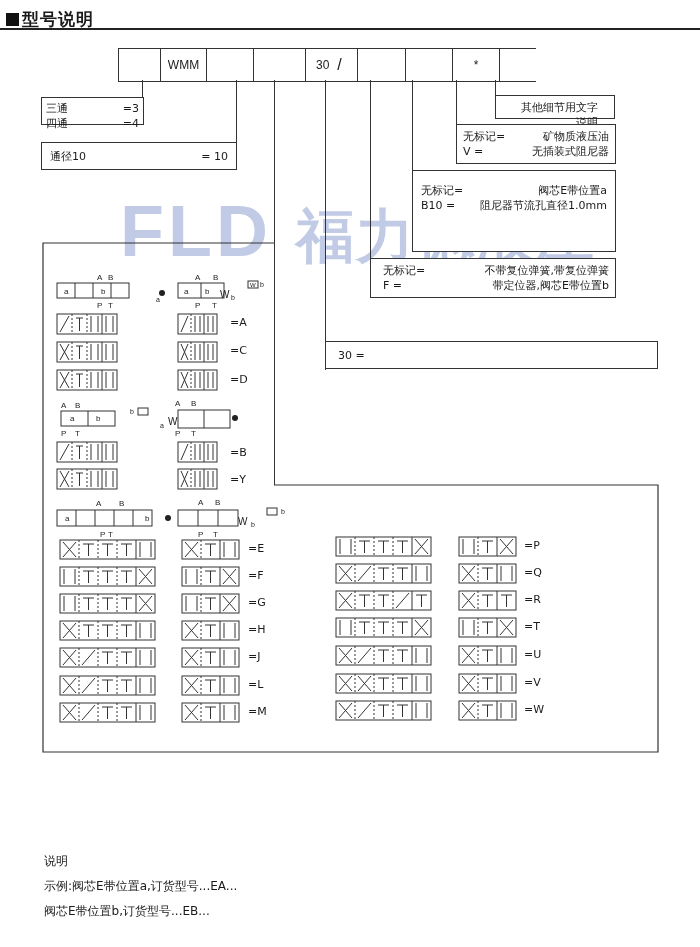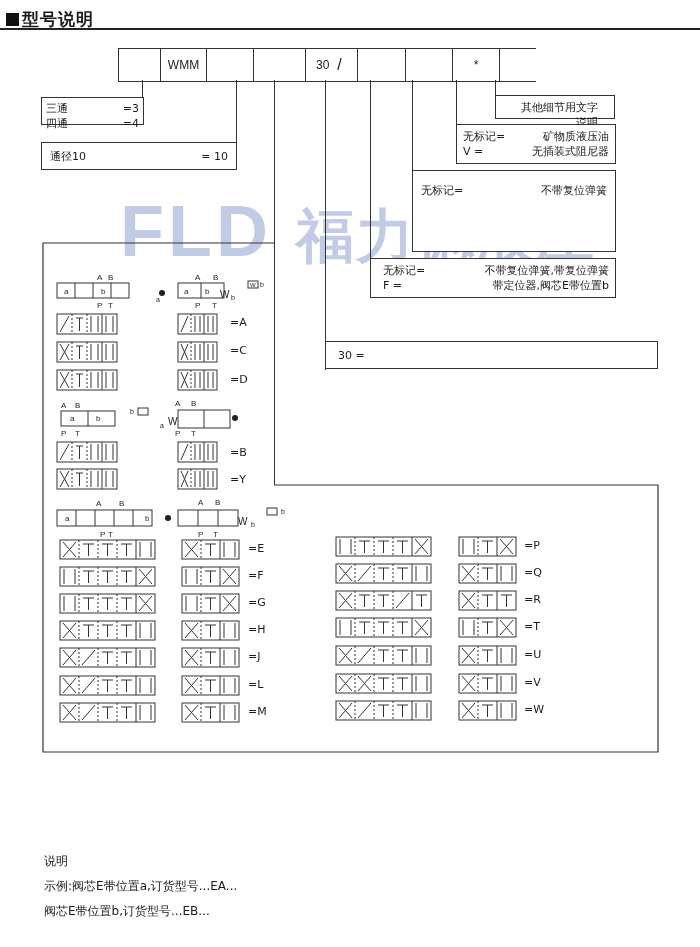--- a/index.html
+++ b/index.html
@@ -78,21 +78,25 @@
     </div>
   <div class="row">
       <span>V      =</span>
       <span>无插装式阻尼器</span>
     </div>
 </div>
 
 <div class="abs box" style="left:412px;top:170px;width:204px;height:82px;padding:12px 8px 4px 8px">
   <div class="row">
       <span>无标记=</span>
-      <span>不带复位弹簧</span>
+      <span>阀芯E带位置a</span>
+    </div>
+  <div class="row">
+      <span>B10   =</span>
+      <span>阻尼器节流孔直径1.0mm</span>
     </div>
 </div>
 
 <div class="abs box" style="left:370px;top:258px;width:246px;height:40px;padding:4px 6px 4px 12px">
   <div class="row">
       <span>无标记=</span>
       <span>不带复位弹簧,带复位弹簧</span>
     </div>
   <div class="row">
       <span>F      =</span>

